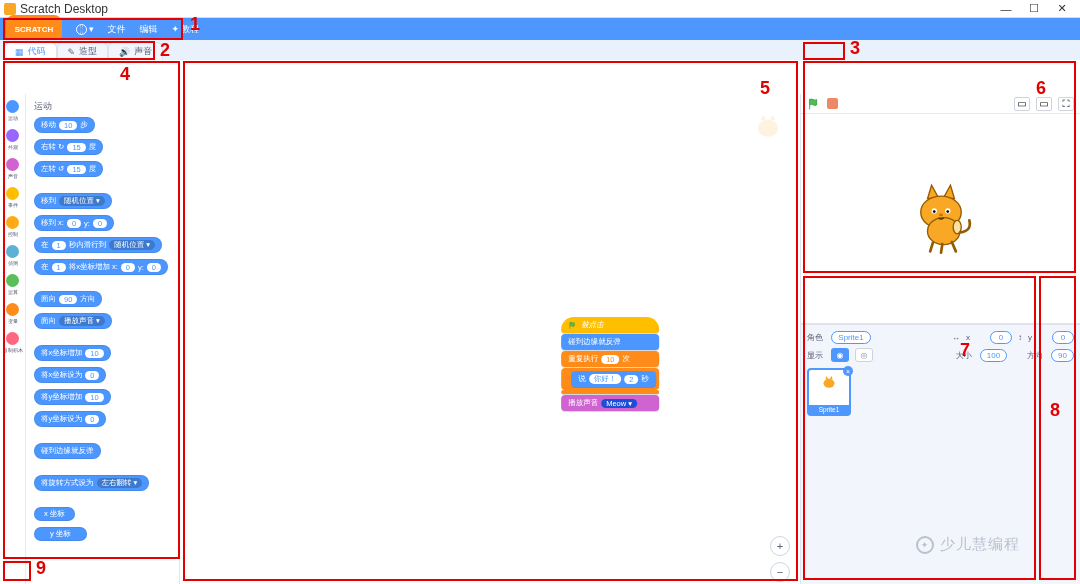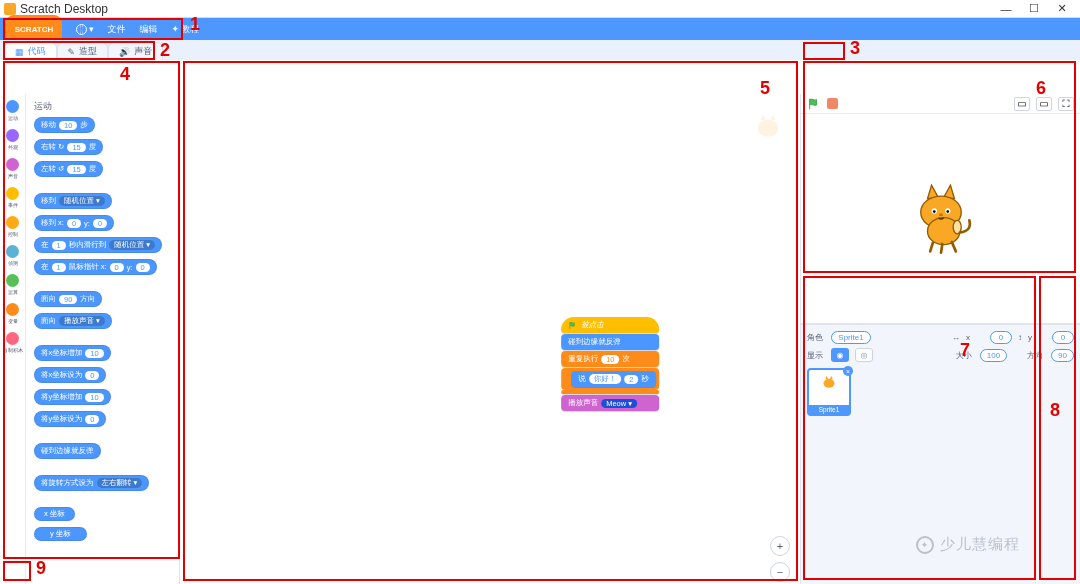--- a/index.html
+++ b/index.html
@@ -212,21 +212,21 @@
         </div><br>
       <div class="block">
           <span>在</span>
           <span class="pill">1</span>
           <span>秒内滑行到</span>
           <span class="dd">随机位置 ▾</span>
         </div><br>
       <div class="block">
           <span>在</span>
           <span class="pill">1</span>
-          <span>鼠标指针 x:</span>
+          <span>将x坐标增加 x:</span>
           <span class="pill">0</span>
           <span>y:</span>
           <span class="pill">0</span>
         </div><br>
       <div style="height:10px"></div>
       <div class="block">
           <span>面向</span>
           <span class="pill">90</span>
           <span>方向</span>
         </div><br>

